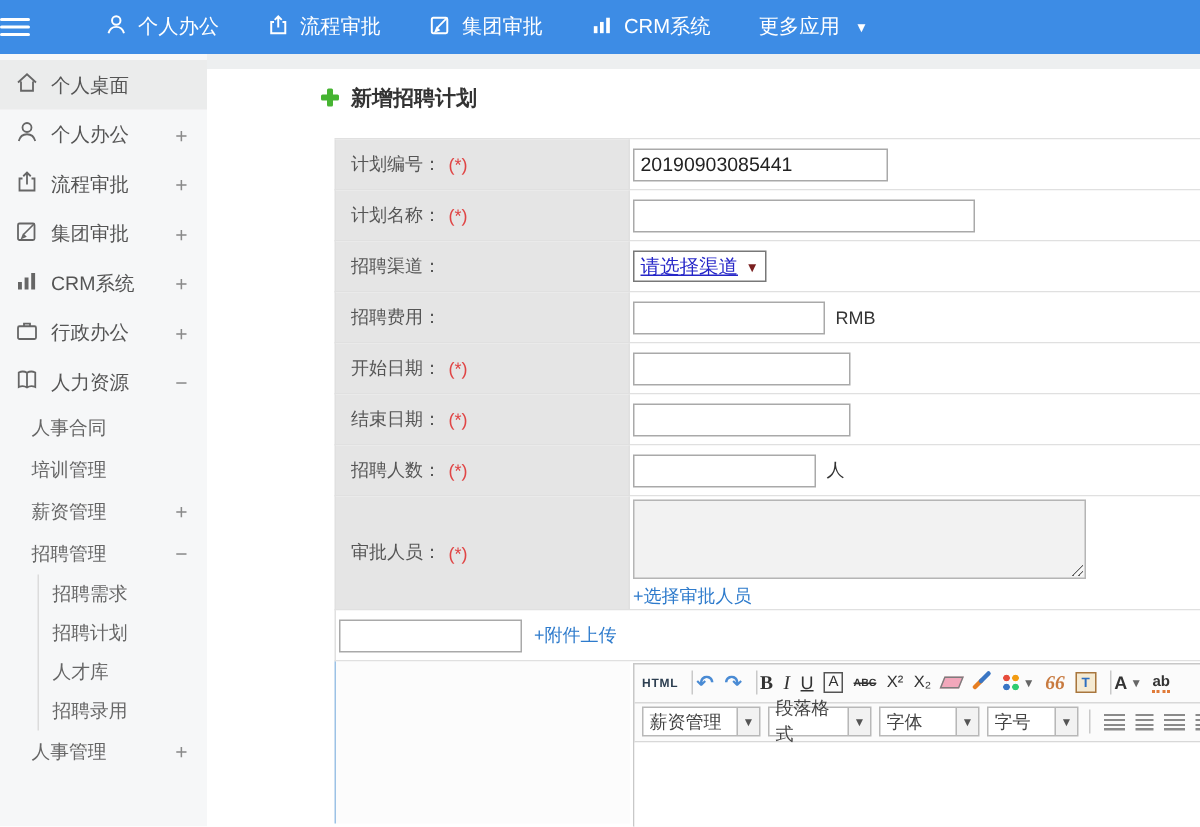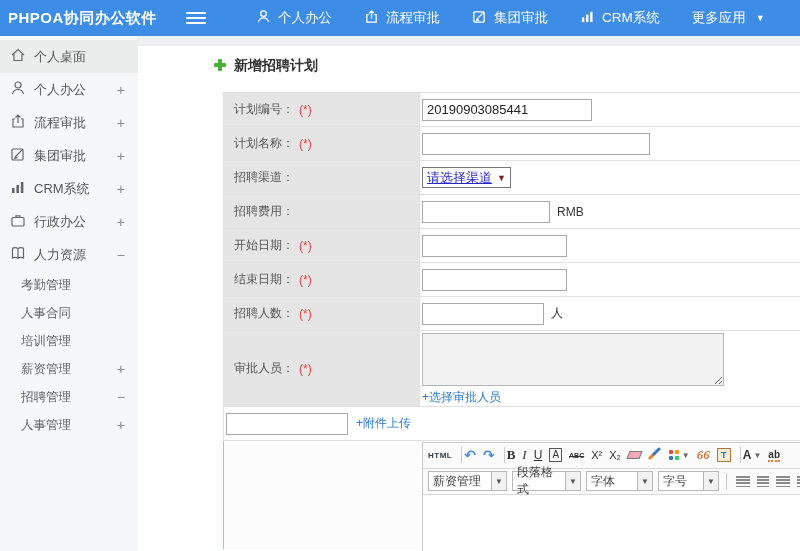--- a/index.html
+++ b/index.html
@@ -99,21 +99,20 @@
   .tw62{width:62px} .tw52{width:52px} .tw50{width:50px} .tw44{width:44px}
   .align-icon { width:14px; height:11px; margin-left:7px; cursor:pointer; flex-shrink:0;
     background:repeating-linear-gradient(to bottom,#8a8a8a 0 1.5px,transparent 1.5px 3.2px); }
   .align-icon.ctr { width:12px; }
   .editor-content { height:60px; background:#fff; }
 </style>
 </head>
 <body>
 
 <header class="topbar">
-  <div class="logo">PHPOA协同办公软件</div>
   <div class="burger">
       <i></i>
       <i></i>
       <i></i>
     </div>
   <nav class="topnav">
     <div class="tn-item">
       <span><svg width="15" height="15" viewBox="0 0 16 16">
             <circle cx="8" cy="5" r="3" fill="none" stroke="#fff" stroke-width="1.4"></circle>
             <path d="M2.5 14c.8-3 2.8-4.5 5.5-4.5s4.7 1.5 5.5 4.5" fill="none" stroke="#fff" stroke-width="1.4"></path>
@@ -201,37 +200,48 @@
     </div>
     <div class="s-item">
       <span><svg width="16" height="16" viewBox="0 0 16 16">
             <path d="M8 3.5C6.5 2.6 4 2.6 2.5 3.3V13c1.5-.7 4-.7 5.5.3 1.5-1 4-1 5.5-.3V3.3C12 2.6 9.5 2.6 8 3.5zM8 3.5v9.8" stroke="#666" fill="none" stroke-width="1.2"></path>
           </svg></span>
       <span>人力资源</span>
       <span class="s-toggle">−</span>
     </div>
 
     <div class="s-sub">
-      <span>考勤管理</span>
-    </div>
-    <div class="s-sub">
       <span>人事合同</span>
     </div>
     <div class="s-sub">
       <span>培训管理</span>
     </div>
     <div class="s-sub">
       <span>薪资管理</span>
       <span class="s-toggle">+</span>
     </div>
     <div class="s-sub">
       <span>招聘管理</span>
       <span class="s-toggle">−</span>
     </div>
 
+    <div class="s-third-wrap">
+      <div class="s-third">
+        <span>招聘需求</span>
+      </div>
+      <div class="s-third">
+        <span>招聘计划</span>
+      </div>
+      <div class="s-third">
+        <span>人才库</span>
+      </div>
+      <div class="s-third">
+        <span>招聘录用</span>
+      </div>
+    </div>
 
     <div class="s-sub">
       <span>人事管理</span>
       <span class="s-toggle">+</span>
     </div>
   </aside>
 
   <main class="content">
     <div class="content-strip"></div>
 

